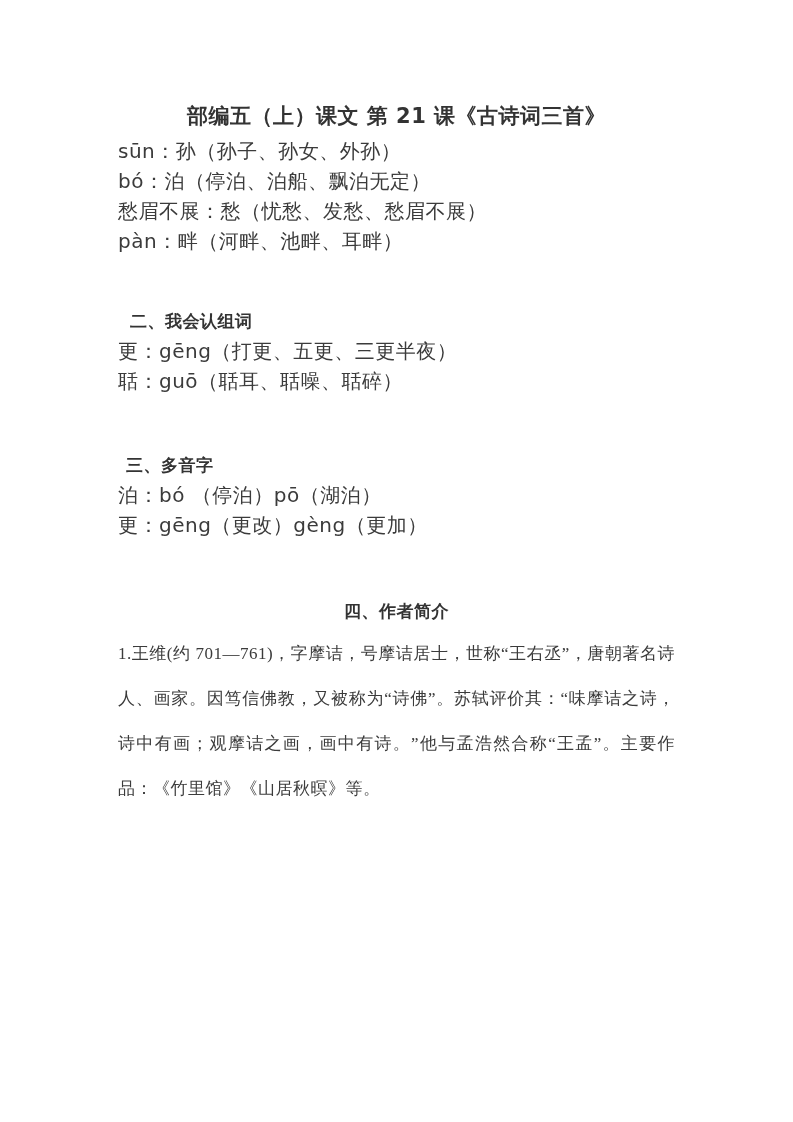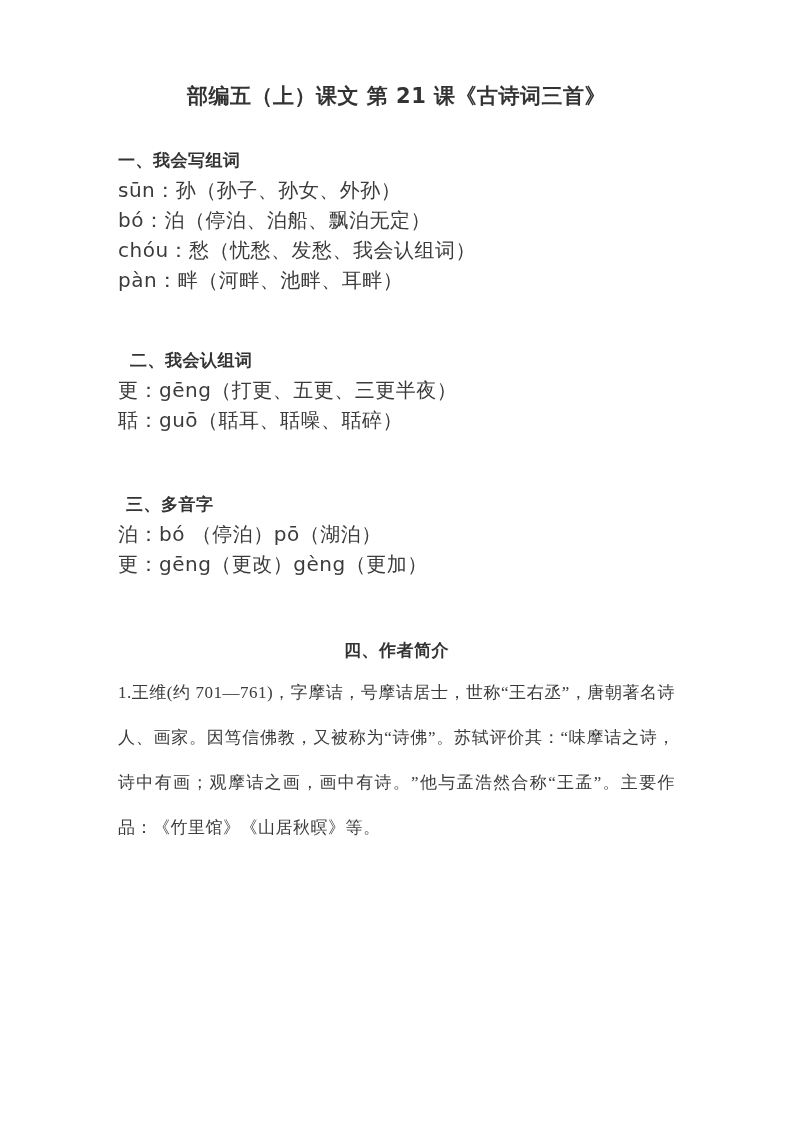--- a/index.html
+++ b/index.html
@@ -16,21 +16,21 @@
   }
   .page {
     box-sizing: border-box;
     width: 793px;
     height: 1122px;
     padding: 0 118px;
     background: #ffffff;
   }
   .doc-title {
     margin: 0;
-    padding-top: 80px;
+    padding-top: 100px;
     text-align: center;
     font-size: 21px;
     line-height: 33px;
     font-weight: bold;
     color: #333333;
     letter-spacing: 0.5px;
   }
   .section-heading {
     margin: 0;
     font-size: 17px;
@@ -61,24 +61,23 @@
   }
 </style>
 </head>
 <body>
 
 <div class="page">
 
   <h1 class="doc-title">部编五（上）课文 第 21 课《古诗词三首》</h1>
 
   <section class="sec-1">
-    <h2 class="section-heading">一、我会写组词</h2>
     <p class="entry">sūn：孙（孙子、孙女、外孙）</p>
     <p class="entry">bó：泊（停泊、泊船、飘泊无定）</p>
-    <p class="entry">chóu：愁（忧愁、发愁、我会认组词）</p>
+    <p class="entry">愁眉不展：愁（忧愁、发愁、愁眉不展）</p>
     <p class="entry">pàn：畔（河畔、池畔、耳畔）</p>
   </section>
 
   <section class="sec-2">
     <h2 class="section-heading">二、我会认组词</h2>
     <p class="entry">更：gēng（打更、五更、三更半夜）</p>
     <p class="entry">聒：guō（聒耳、聒噪、聒碎）</p>
   </section>
 
   <section class="sec-3">

